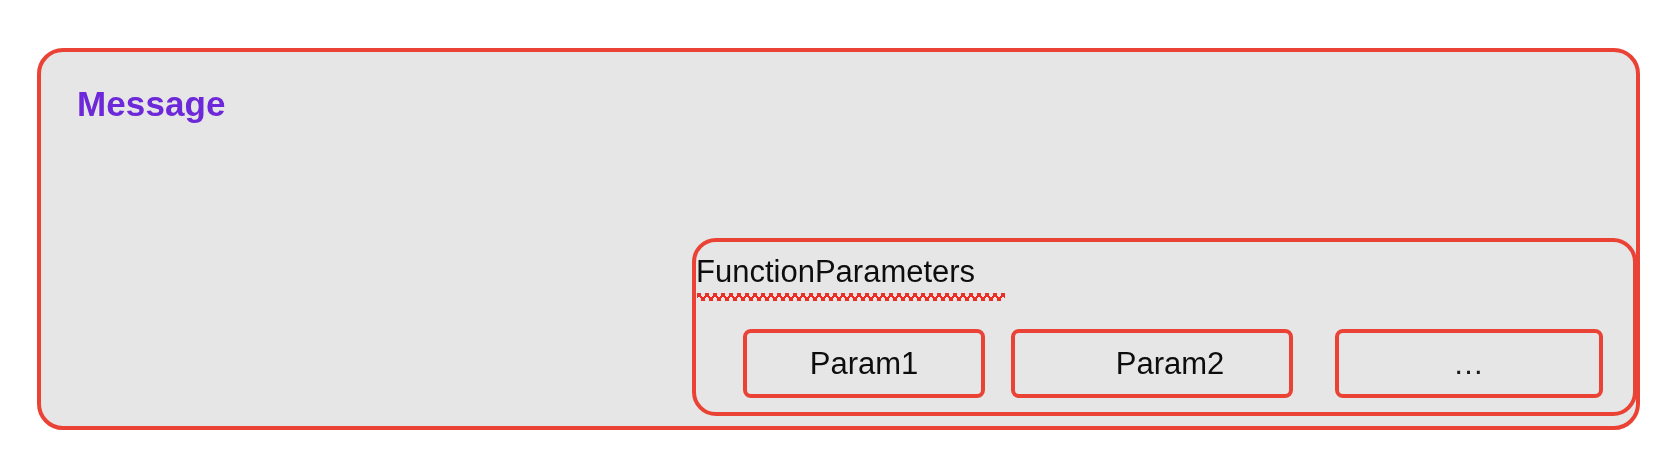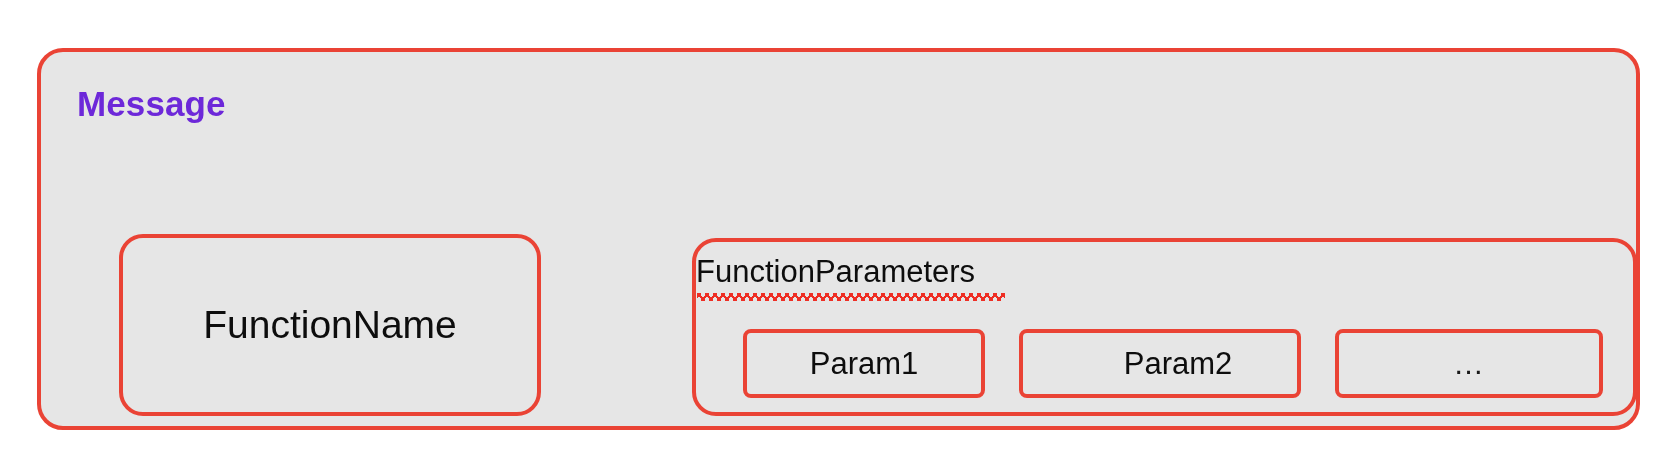--- a/index.html
+++ b/index.html
@@ -129,21 +129,21 @@
     box-sizing: border-box;
     background: transparent;
     border: 4px solid #ea4335;
     border-radius: 8px;
     display: flex;
     align-items: center;
     justify-content: center;
   }
 
   .param-chip.chip-0 { left: 0px;   width: 242px; }
-  .param-chip.chip-1 { left: 276px; width: 282px; padding-left: 36px; }
+  .param-chip.chip-1 { left: 268px; width: 282px; padding-left: 36px; }
   .param-chip.chip-2 { left: 592px; width: 268px; }
 
   .param-label {
     font-size: 31px;
     line-height: 36px;
     color: #0d0d0d;
     font-weight: 400;
     white-space: nowrap;
   }
 
@@ -155,23 +155,20 @@
 </style>
 </head>
 <body>
 
 <div id="canvas">
 
   <div class="message-box">
 
     <div class="message-title">Message</div>
 
-    <div class="function-name-box">
-      <span class="function-name-label">FunctionName</span>
-    </div>
 
     <div class="function-params-box">
 
       <div class="function-params-title">FunctionParameters</div>
 
       <div class="spellcheck-underline"></div>
 
       <div class="param-row">
 
         <div class="param-chip chip-0">

